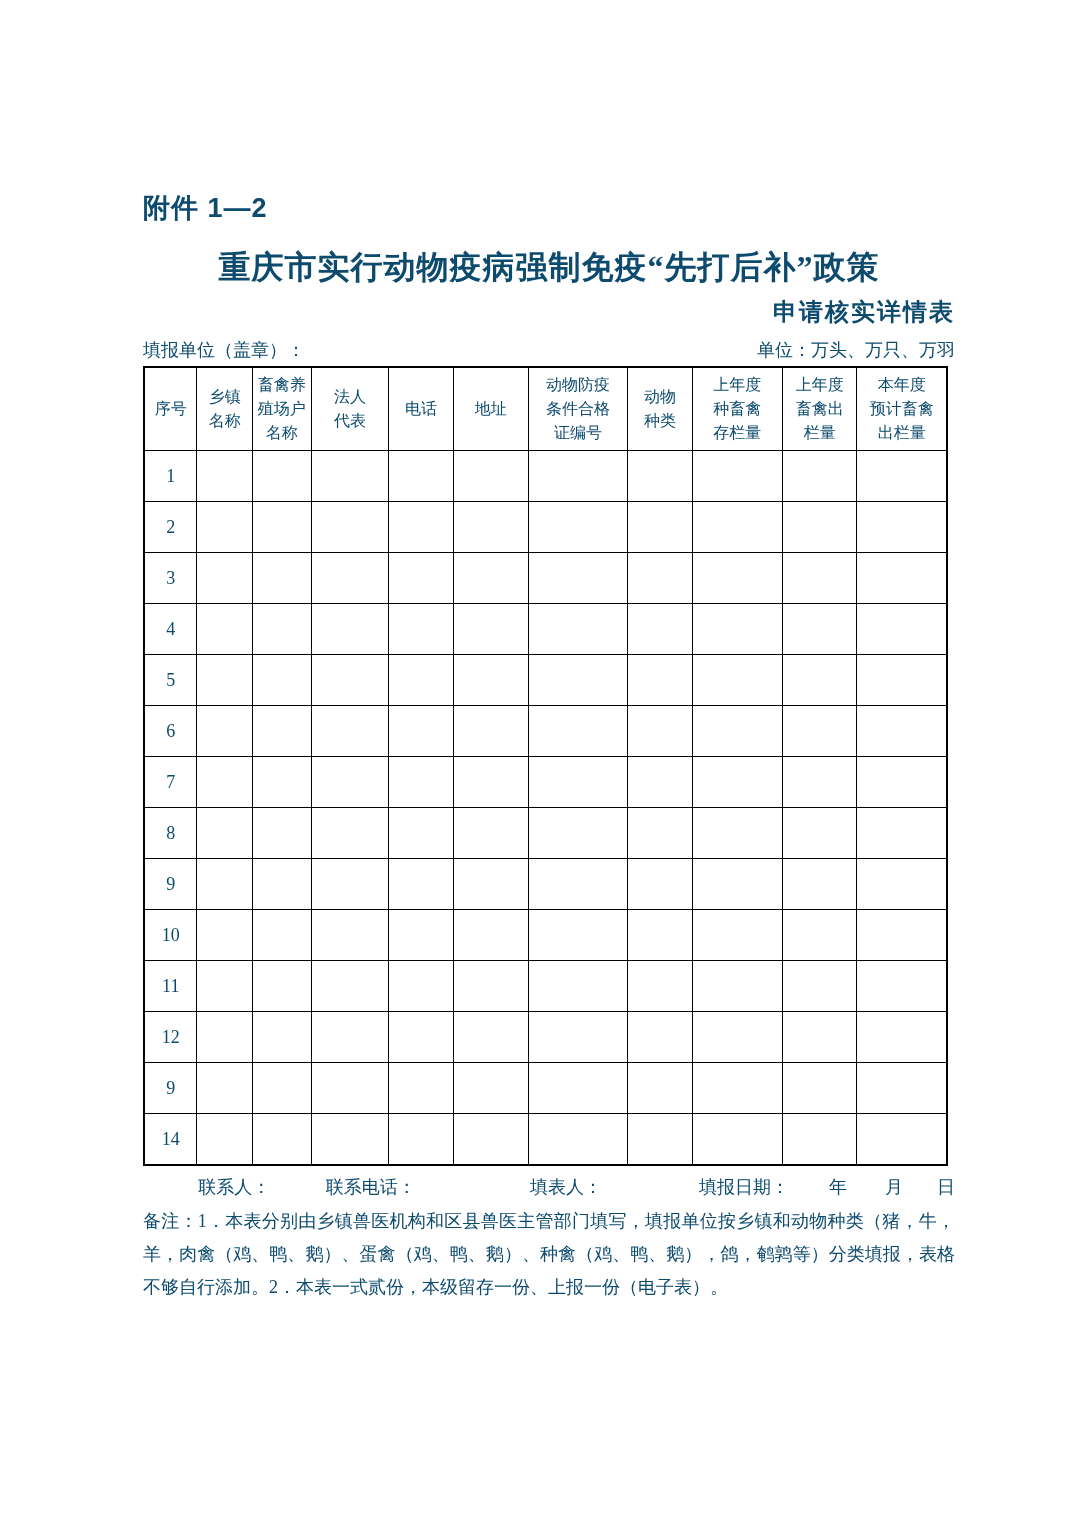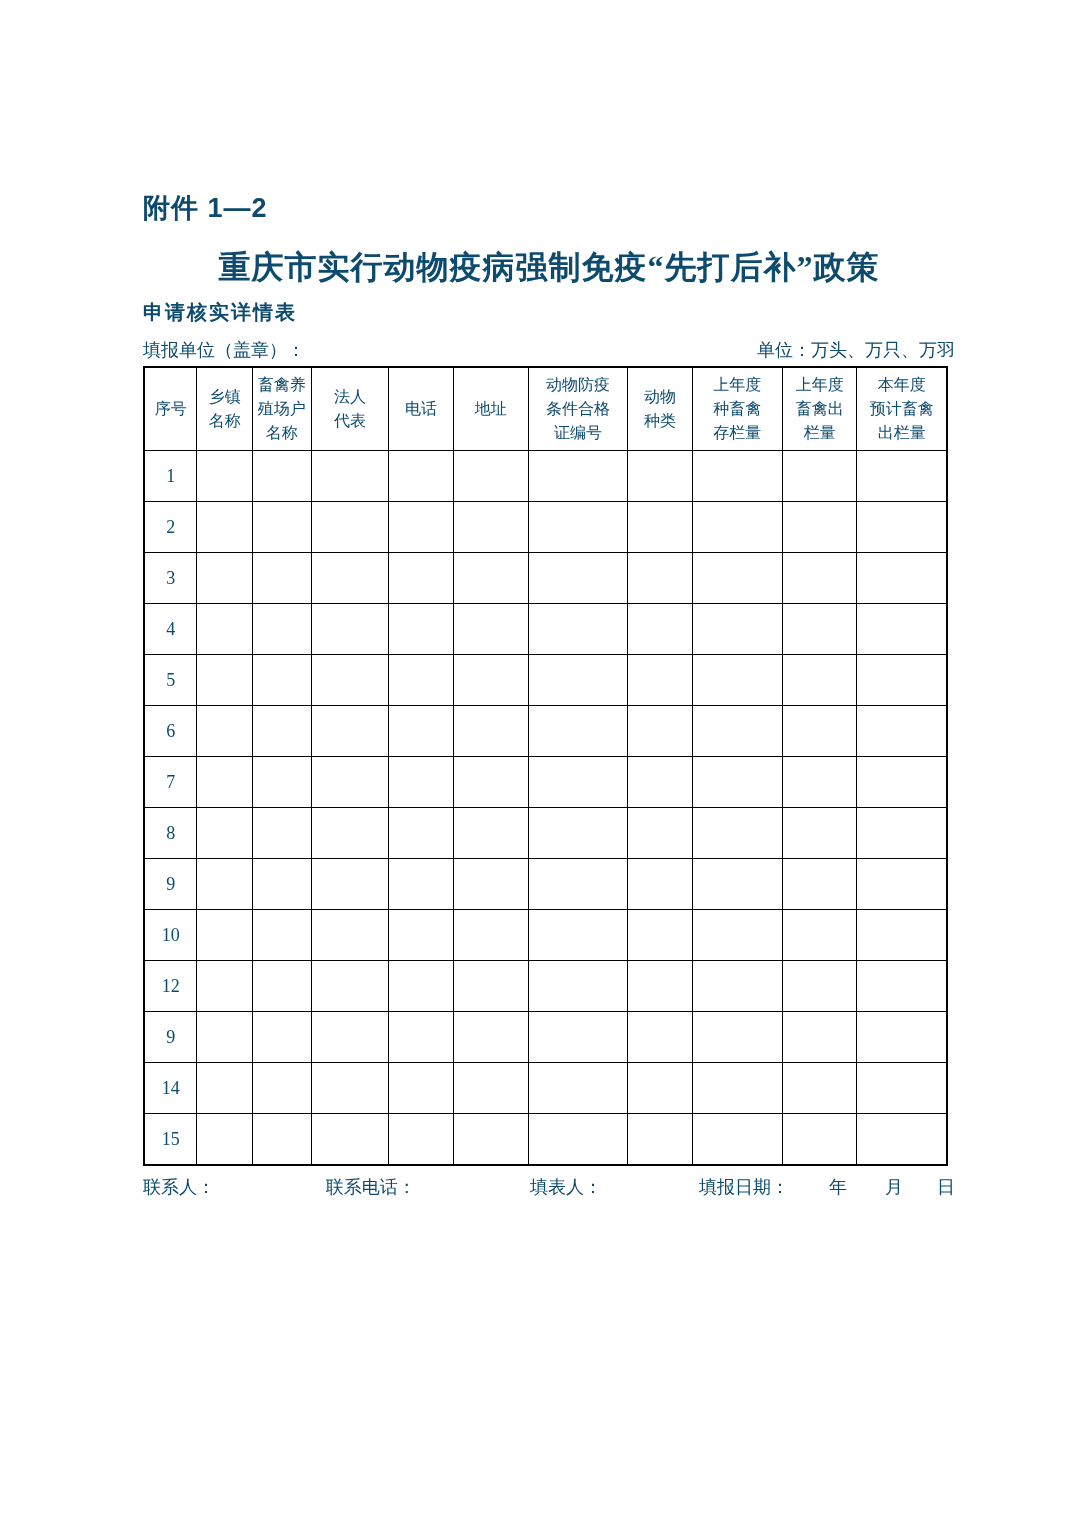--- a/index.html
+++ b/index.html
@@ -27,23 +27,23 @@
   .title1 {
     margin: 26px 0 0 0;
     font-size: 32px;
     font-weight: bold;
     text-align: center;
     line-height: 34px;
     letter-spacing: 1px;
   }
   .title2 {
     margin: 11px 0 0 0;
-    font-size: 20px;
+    font-size: 24px;
     font-weight: bold;
-    text-align: left;
+    text-align: right;
     line-height: 34px;
     letter-spacing: 2px;
   }
   .meta-row {
     margin-top: 10px;
     display: flex;
     justify-content: space-between;
     align-items: flex-end;
     font-size: 18px;
     line-height: 22px;
@@ -75,21 +75,21 @@
     height: 50px;
     font-size: 18px;
   }
   .contact-row {
     margin-top: 9px;
     display: flex;
     font-size: 18px;
     line-height: 24px;
     white-space: nowrap;
   }
-  .contact-row .cw1 { width: 187px; }
+  .contact-row .cw1 { width: 187px; text-align: center; }
   .contact-row .cw2 { width: 209px; font-family: Liberation Serif, serif; }
   .contact-row .cw3 { width: 173px; }
   .contact-row .yl  { margin-left: 40px; }
   .contact-row .ml  { margin-left: 38px; }
   .contact-row .dl  { margin-left: 34px; }
   .notes {
     margin: 6px 0 0 0;
     font-size: 18px;
     line-height: 33px;
     text-align: justify;
@@ -285,20 +285,33 @@
             <td></td>
             <td></td>
             <td></td>
             <td></td>
             <td></td>
             <td></td>
             <td></td>
             <td></td>
           </tr>
           <tr>
+            <td>11</td>
+            <td></td>
+            <td></td>
+            <td></td>
+            <td></td>
+            <td></td>
+            <td></td>
+            <td></td>
+            <td></td>
+            <td></td>
+            <td></td>
+          </tr>
+          <tr>
             <td>12</td>
             <td></td>
             <td></td>
             <td></td>
             <td></td>
             <td></td>
             <td></td>
             <td></td>
             <td></td>
             <td></td>
@@ -312,33 +325,20 @@
             <td></td>
             <td></td>
             <td></td>
             <td></td>
             <td></td>
             <td></td>
             <td></td>
           </tr>
           <tr>
             <td>14</td>
-            <td></td>
-            <td></td>
-            <td></td>
-            <td></td>
-            <td></td>
-            <td></td>
-            <td></td>
-            <td></td>
-            <td></td>
-            <td></td>
-          </tr>
-          <tr>
-            <td>15</td>
             <td></td>
             <td></td>
             <td></td>
             <td></td>
             <td></td>
             <td></td>
             <td></td>
             <td></td>
             <td></td>
             <td></td>
@@ -349,16 +349,17 @@
     <div class="contact-row">
       <span class="cw1">联系人：</span>
       <span class="cw2">联系电话：</span>
       <span class="cw3">填表人：</span>
       <span>填报日期：</span>
       <span class="yl">年</span>
       <span class="ml">月</span>
       <span class="dl">日</span>
     </div>
 
+    <p class="notes">备注：1．本表分别由乡镇兽医机构和区县兽医主管部门填写，填报单位按乡镇和动物种类（猪，牛，羊，肉禽（鸡、鸭、鹅）、蛋禽（鸡、鸭、鹅）、种禽（鸡、鸭、鹅），鸽，鹌鹑等）分类填报，表格不够自行添加。2．本表一式贰份，本级留存一份、上报一份（电子表）。</p>
 
 
   </div>
 </div>
 
 </body></html>

